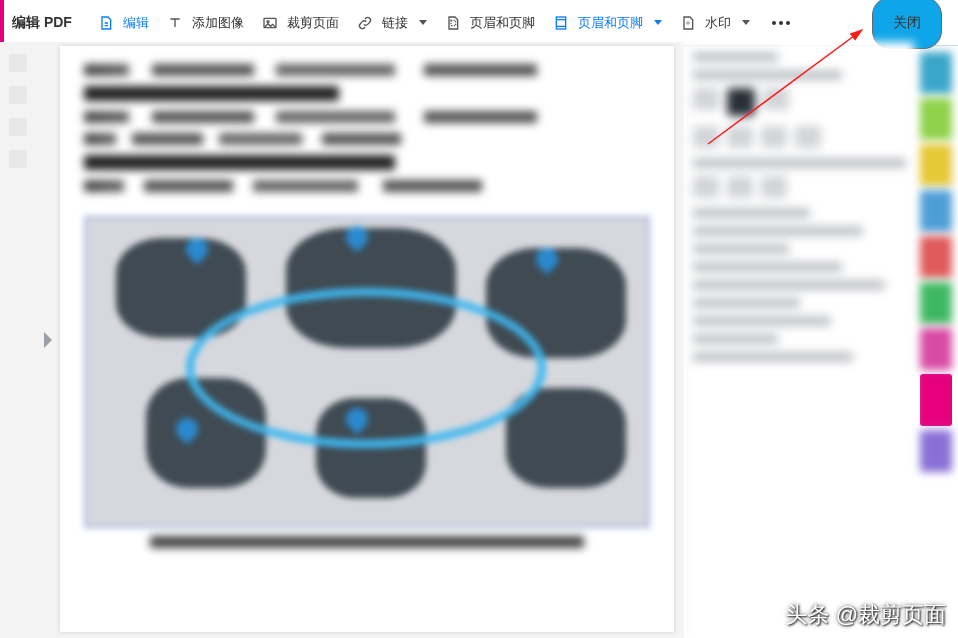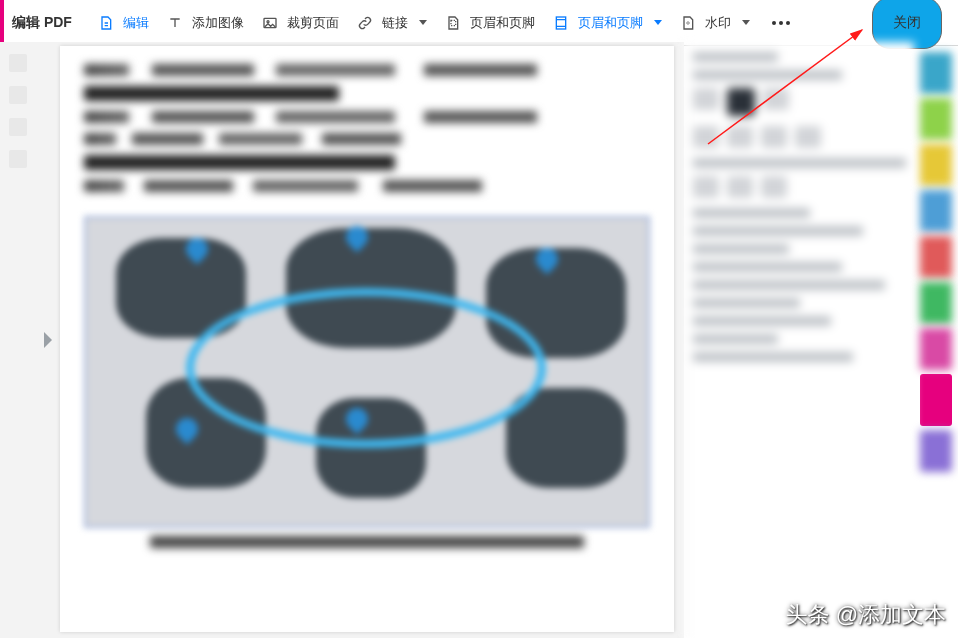--- a/index.html
+++ b/index.html
@@ -213,13 +213,13 @@
     <div class="cr" style="background:#e6c837"></div>
     <div class="cr" style="background:#4e9ed6"></div>
     <div class="cr" style="background:#e05a5a"></div>
     <div class="cr" style="background:#3fb862"></div>
     <div class="cr" style="background:#d94aa5"></div>
     <div class="cr" style="background:#e6007e;height:52px;filter:none"></div>
     <div class="cr" style="background:#8a70d6"></div>
   </div>
 </div>
 
-<div class="watermark">头条 @添加文本</div>
+<div class="watermark">头条 @裁剪页面</div>
 
 </body></html>

